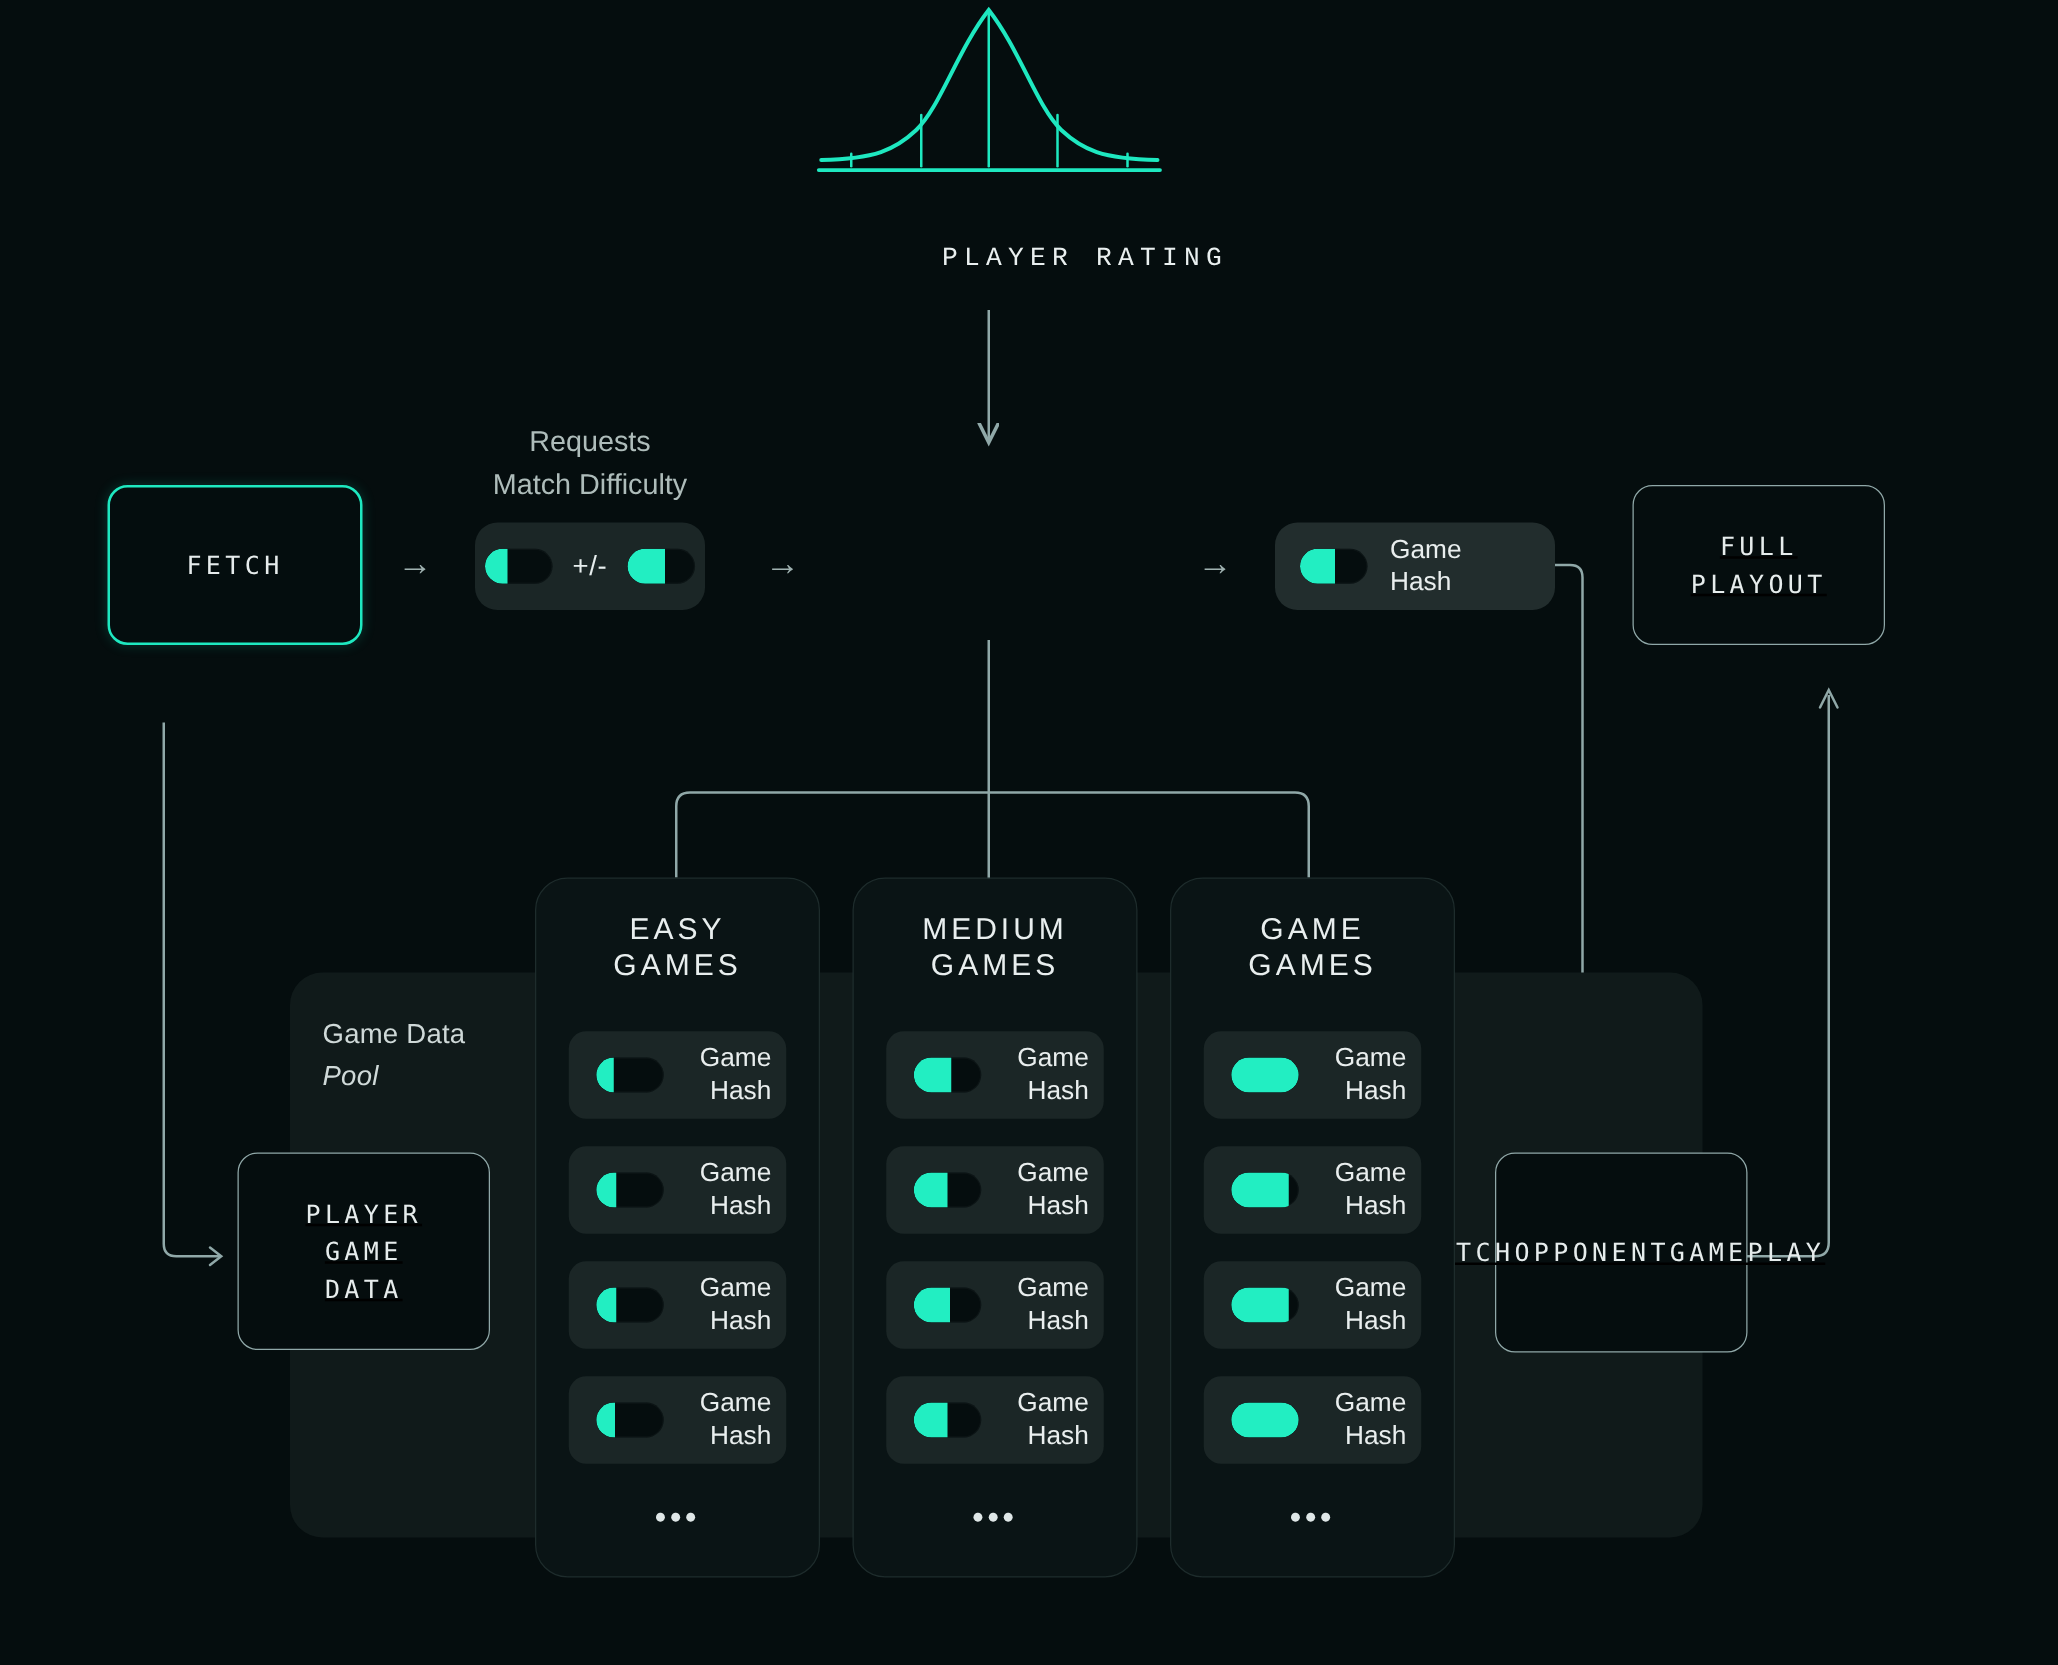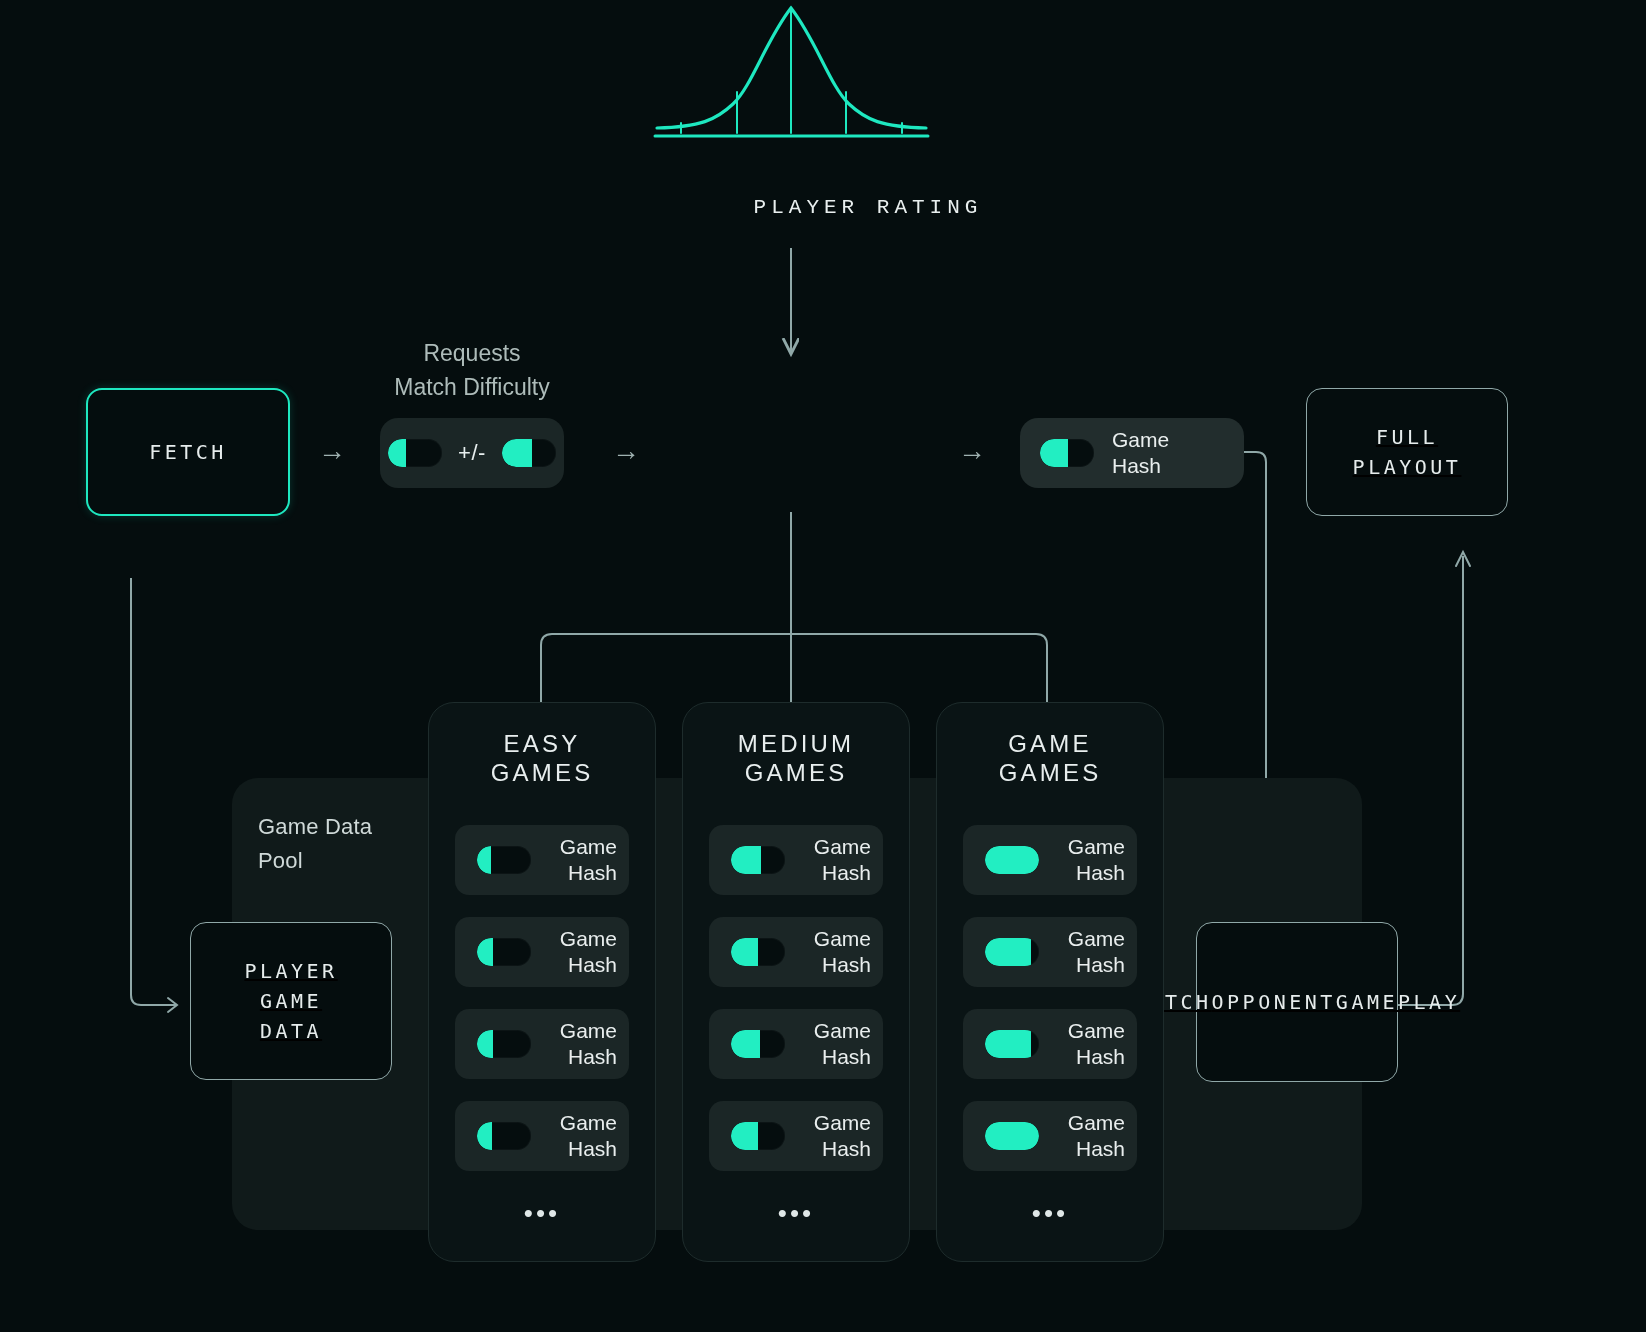--- a/index.html
+++ b/index.html
@@ -180,21 +180,21 @@
     </span>
   </div>
 
   <div class="node node-ghost" style="left:1306px;top:388px;width:202px;height:128px;flex-direction:column;">
     <span class="lbl">FULL</span>
     <span class="lbl">PLAYOUT</span>
   </div>
 
   <div class="pool" style="left:232px;top:778px;width:1130px;height:452px;"></div>
   <div class="pool-label" style="left:258px;top:810px;width:260px;">Game Data</div>
-  <div class="pool-label" style="left:258px;top:844px;width:260px;">Pool</div>
+  <div class="pool-label" style="left:258px;top:844px;width:260px;font-style:italic;">Pool</div>
 
   <div class="node node-ghost" style="left:190px;top:922px;width:202px;height:158px;flex-direction:column;">
     <span class="lbl">PLAYER</span>
     <span class="lbl">GAME</span>
     <span class="lbl">DATA</span>
   </div>
 
   <div class="node node-ghost" style="left:1196px;top:922px;width:202px;height:160px;">
     <span class="lbl">FETCH</span>
     <span class="lbl">OPPONENT</span>

